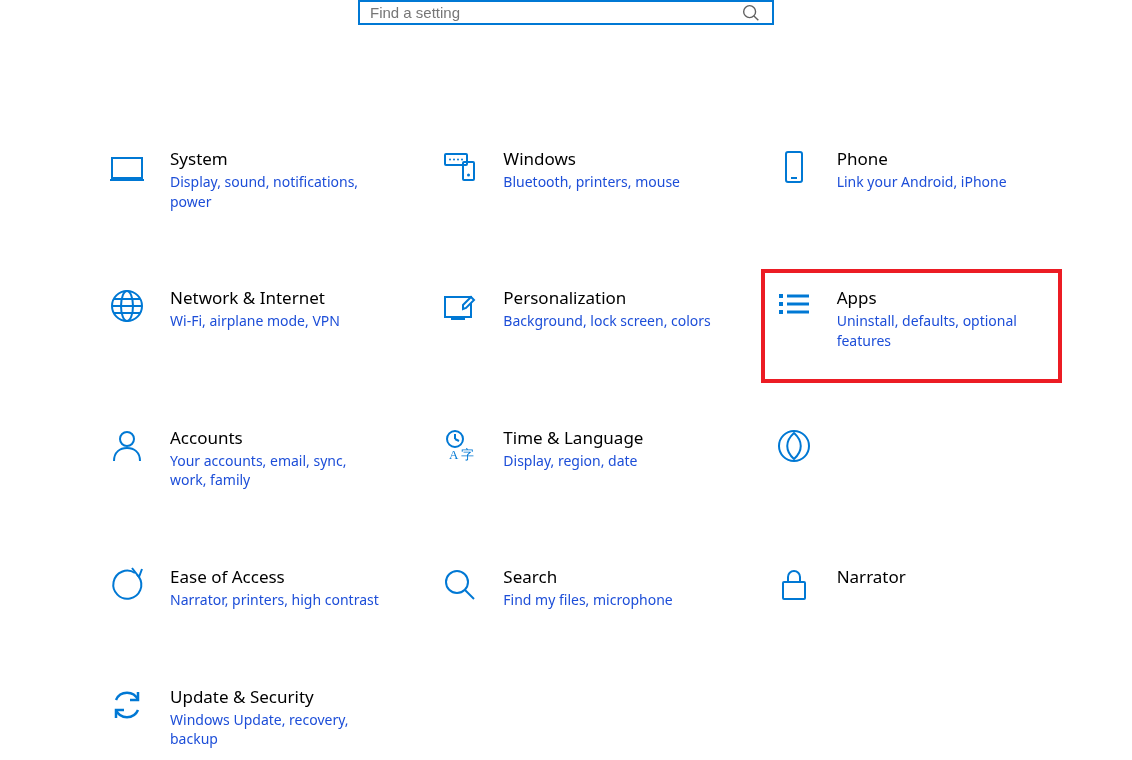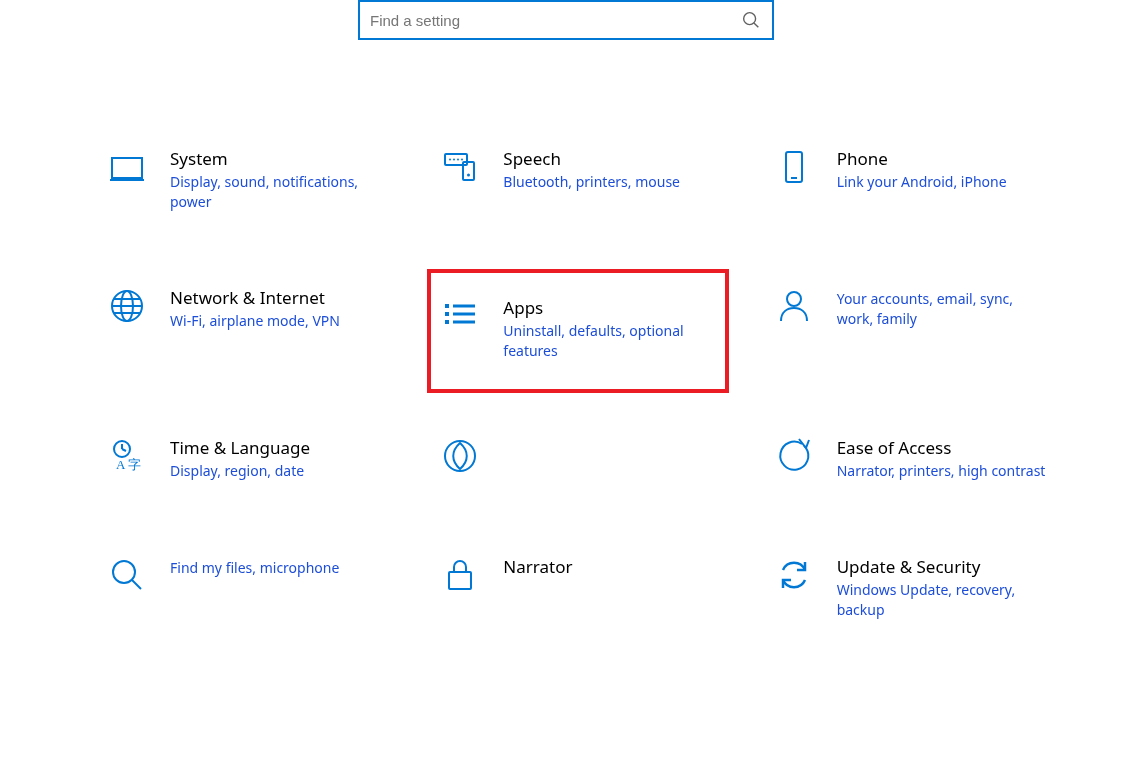--- a/index.html
+++ b/index.html
@@ -13,21 +13,21 @@
       width: 1132px;
       height: 760px;
       position: relative;
     }
     .search-container {
       position: absolute;
       top: 0;
       left: 50%;
       transform: translateX(-50%);
       width: 416px;
-      height: 40px;
+      height: 25px;
     }
     .search-box {
       width: 100%;
       height: 100%;
       border: 2px solid #0078D4;
       background: #ffffff;
       display: flex;
       align-items: center;
       padding: 0 10px;
     }
@@ -64,21 +64,21 @@
     .category {
       display: flex;
       align-items: flex-start;
       padding: 8px;
       cursor: pointer;
       position: relative;
       justify-content: space-between;
     }
     .category.highlighted {
       border: 4px solid #EC1C24;
-      padding: 24px 8px 28px 8px;
+      padding: 14px 8px 28px 8px;
       margin: -10px -4px -24px -4px;
     }
     .icon-col {
       width: 42px;
       height: 42px;
       flex-shrink: 0;
       display: flex;
       align-items: flex-start;
       justify-content: center;
       color: #0078D4;
@@ -131,21 +131,21 @@
         <div class="cat-desc">Display, sound, notifications, power</div>
       </div>
     </div>
     <div class="category">
       <div class="icon-col">
         <svg viewBox="0 0 38 38">
           <use href="#ic-devices"></use>
         </svg>
       </div>
       <div class="text-col">
-        <div class="cat-title">Speech</div>
+        <div class="cat-title">Windows</div>
         <div class="cat-desc">Bluetooth, printers, mouse</div>
       </div>
     </div>
     <div class="category">
       <div class="icon-col">
         <svg viewBox="0 0 38 38">
           <use href="#ic-phone"></use>
         </svg>
       </div>
       <div class="text-col">
@@ -157,38 +157,50 @@
       <div class="icon-col">
         <svg viewBox="0 0 38 38">
           <use href="#ic-network"></use>
         </svg>
       </div>
       <div class="text-col">
         <div class="cat-title">Network &amp; Internet</div>
         <div class="cat-desc">Wi-Fi, airplane mode, VPN</div>
       </div>
     </div>
+    <div class="category">
+      <div class="icon-col">
+        <svg viewBox="0 0 38 38">
+          <use href="#ic-personalization"></use>
+        </svg>
+      </div>
+      <div class="text-col">
+        <div class="cat-title">Personalization</div>
+        <div class="cat-desc">Background, lock screen, colors</div>
+      </div>
+    </div>
     <div class="category highlighted">
       <div class="icon-col">
         <svg viewBox="0 0 38 38">
           <use href="#ic-apps"></use>
         </svg>
       </div>
       <div class="text-col">
         <div class="cat-title">Apps</div>
         <div class="cat-desc">Uninstall, defaults, optional features</div>
       </div>
     </div>
     <div class="category">
       <div class="icon-col">
         <svg viewBox="0 0 38 38">
           <use href="#ic-accounts"></use>
         </svg>
       </div>
       <div class="text-col">
+        <div class="cat-title">Accounts</div>
         <div class="cat-desc">Your accounts, email, sync, work, family</div>
       </div>
     </div>
     <div class="category">
       <div class="icon-col">
         <svg viewBox="0 0 38 38">
           <use href="#ic-time"></use>
         </svg>
       </div>
       <div class="text-col">
@@ -214,20 +226,21 @@
         <div class="cat-desc">Narrator, printers, high contrast</div>
       </div>
     </div>
     <div class="category">
       <div class="icon-col">
         <svg viewBox="0 0 38 38">
           <use href="#ic-search"></use>
         </svg>
       </div>
       <div class="text-col">
+        <div class="cat-title">Search</div>
         <div class="cat-desc">Find my files, microphone</div>
       </div>
     </div>
     <div class="category">
       <div class="icon-col">
         <svg viewBox="0 0 38 38">
           <use href="#ic-privacy"></use>
         </svg>
       </div>
       <div class="text-col">

